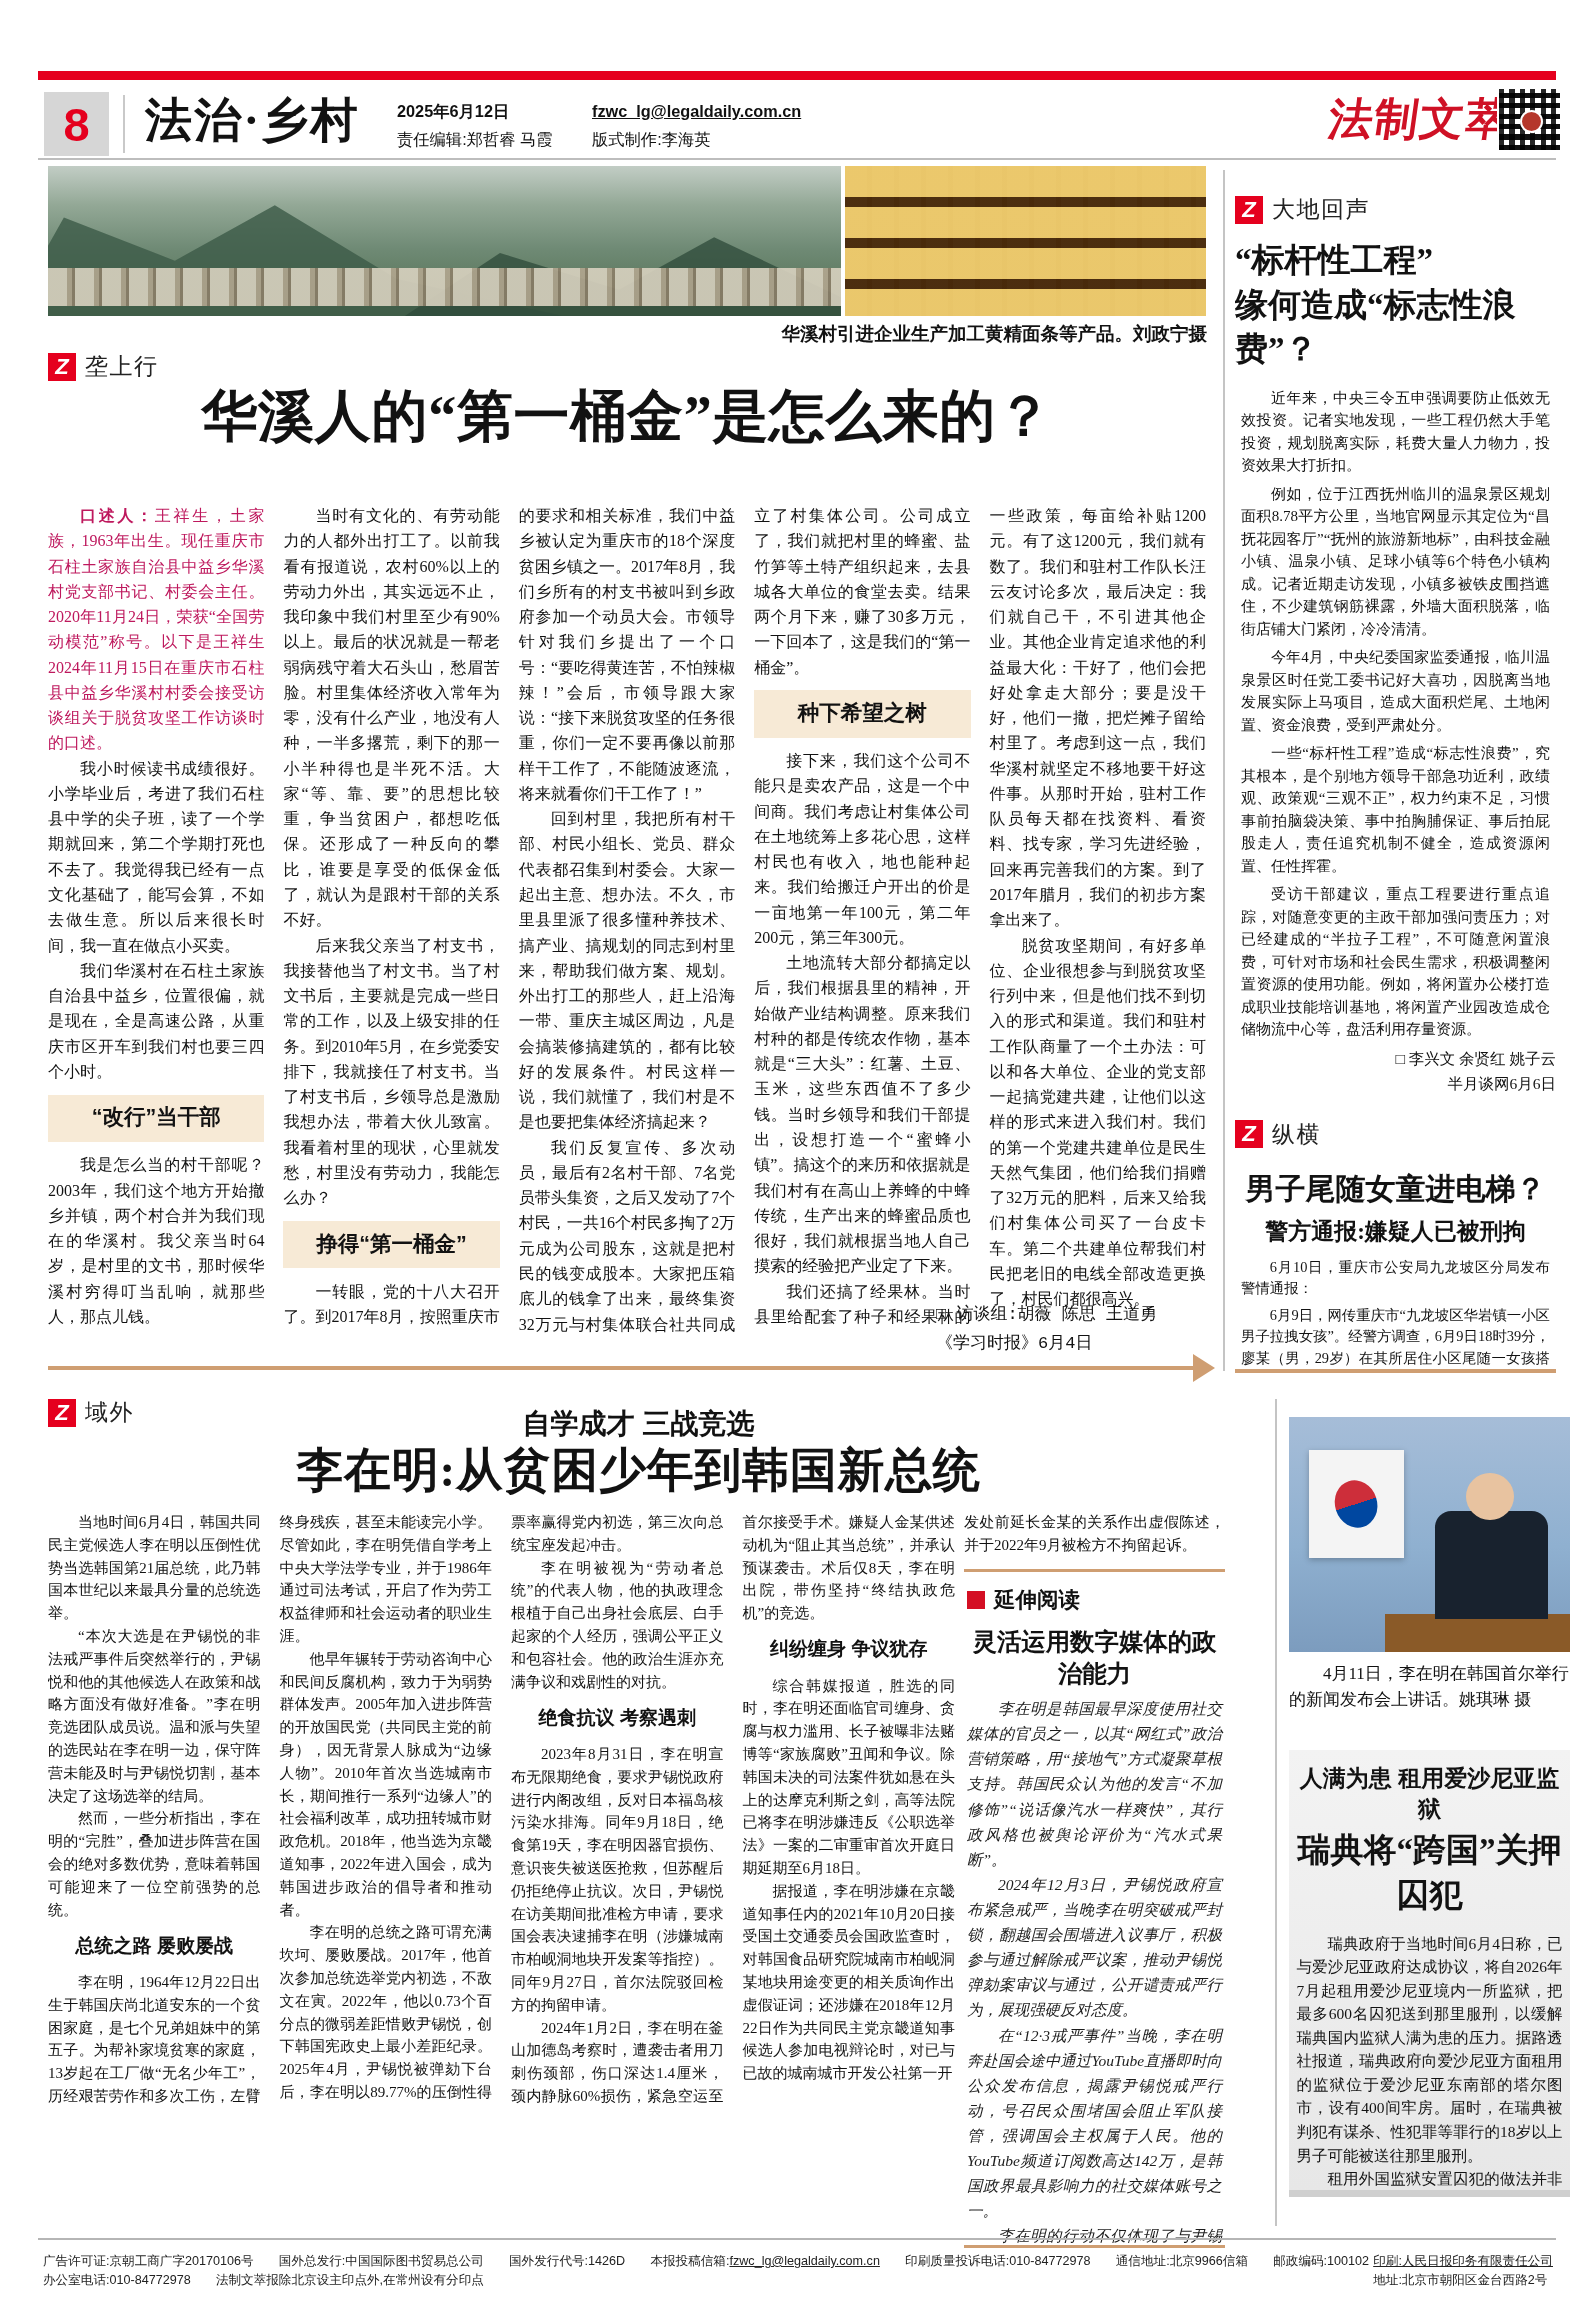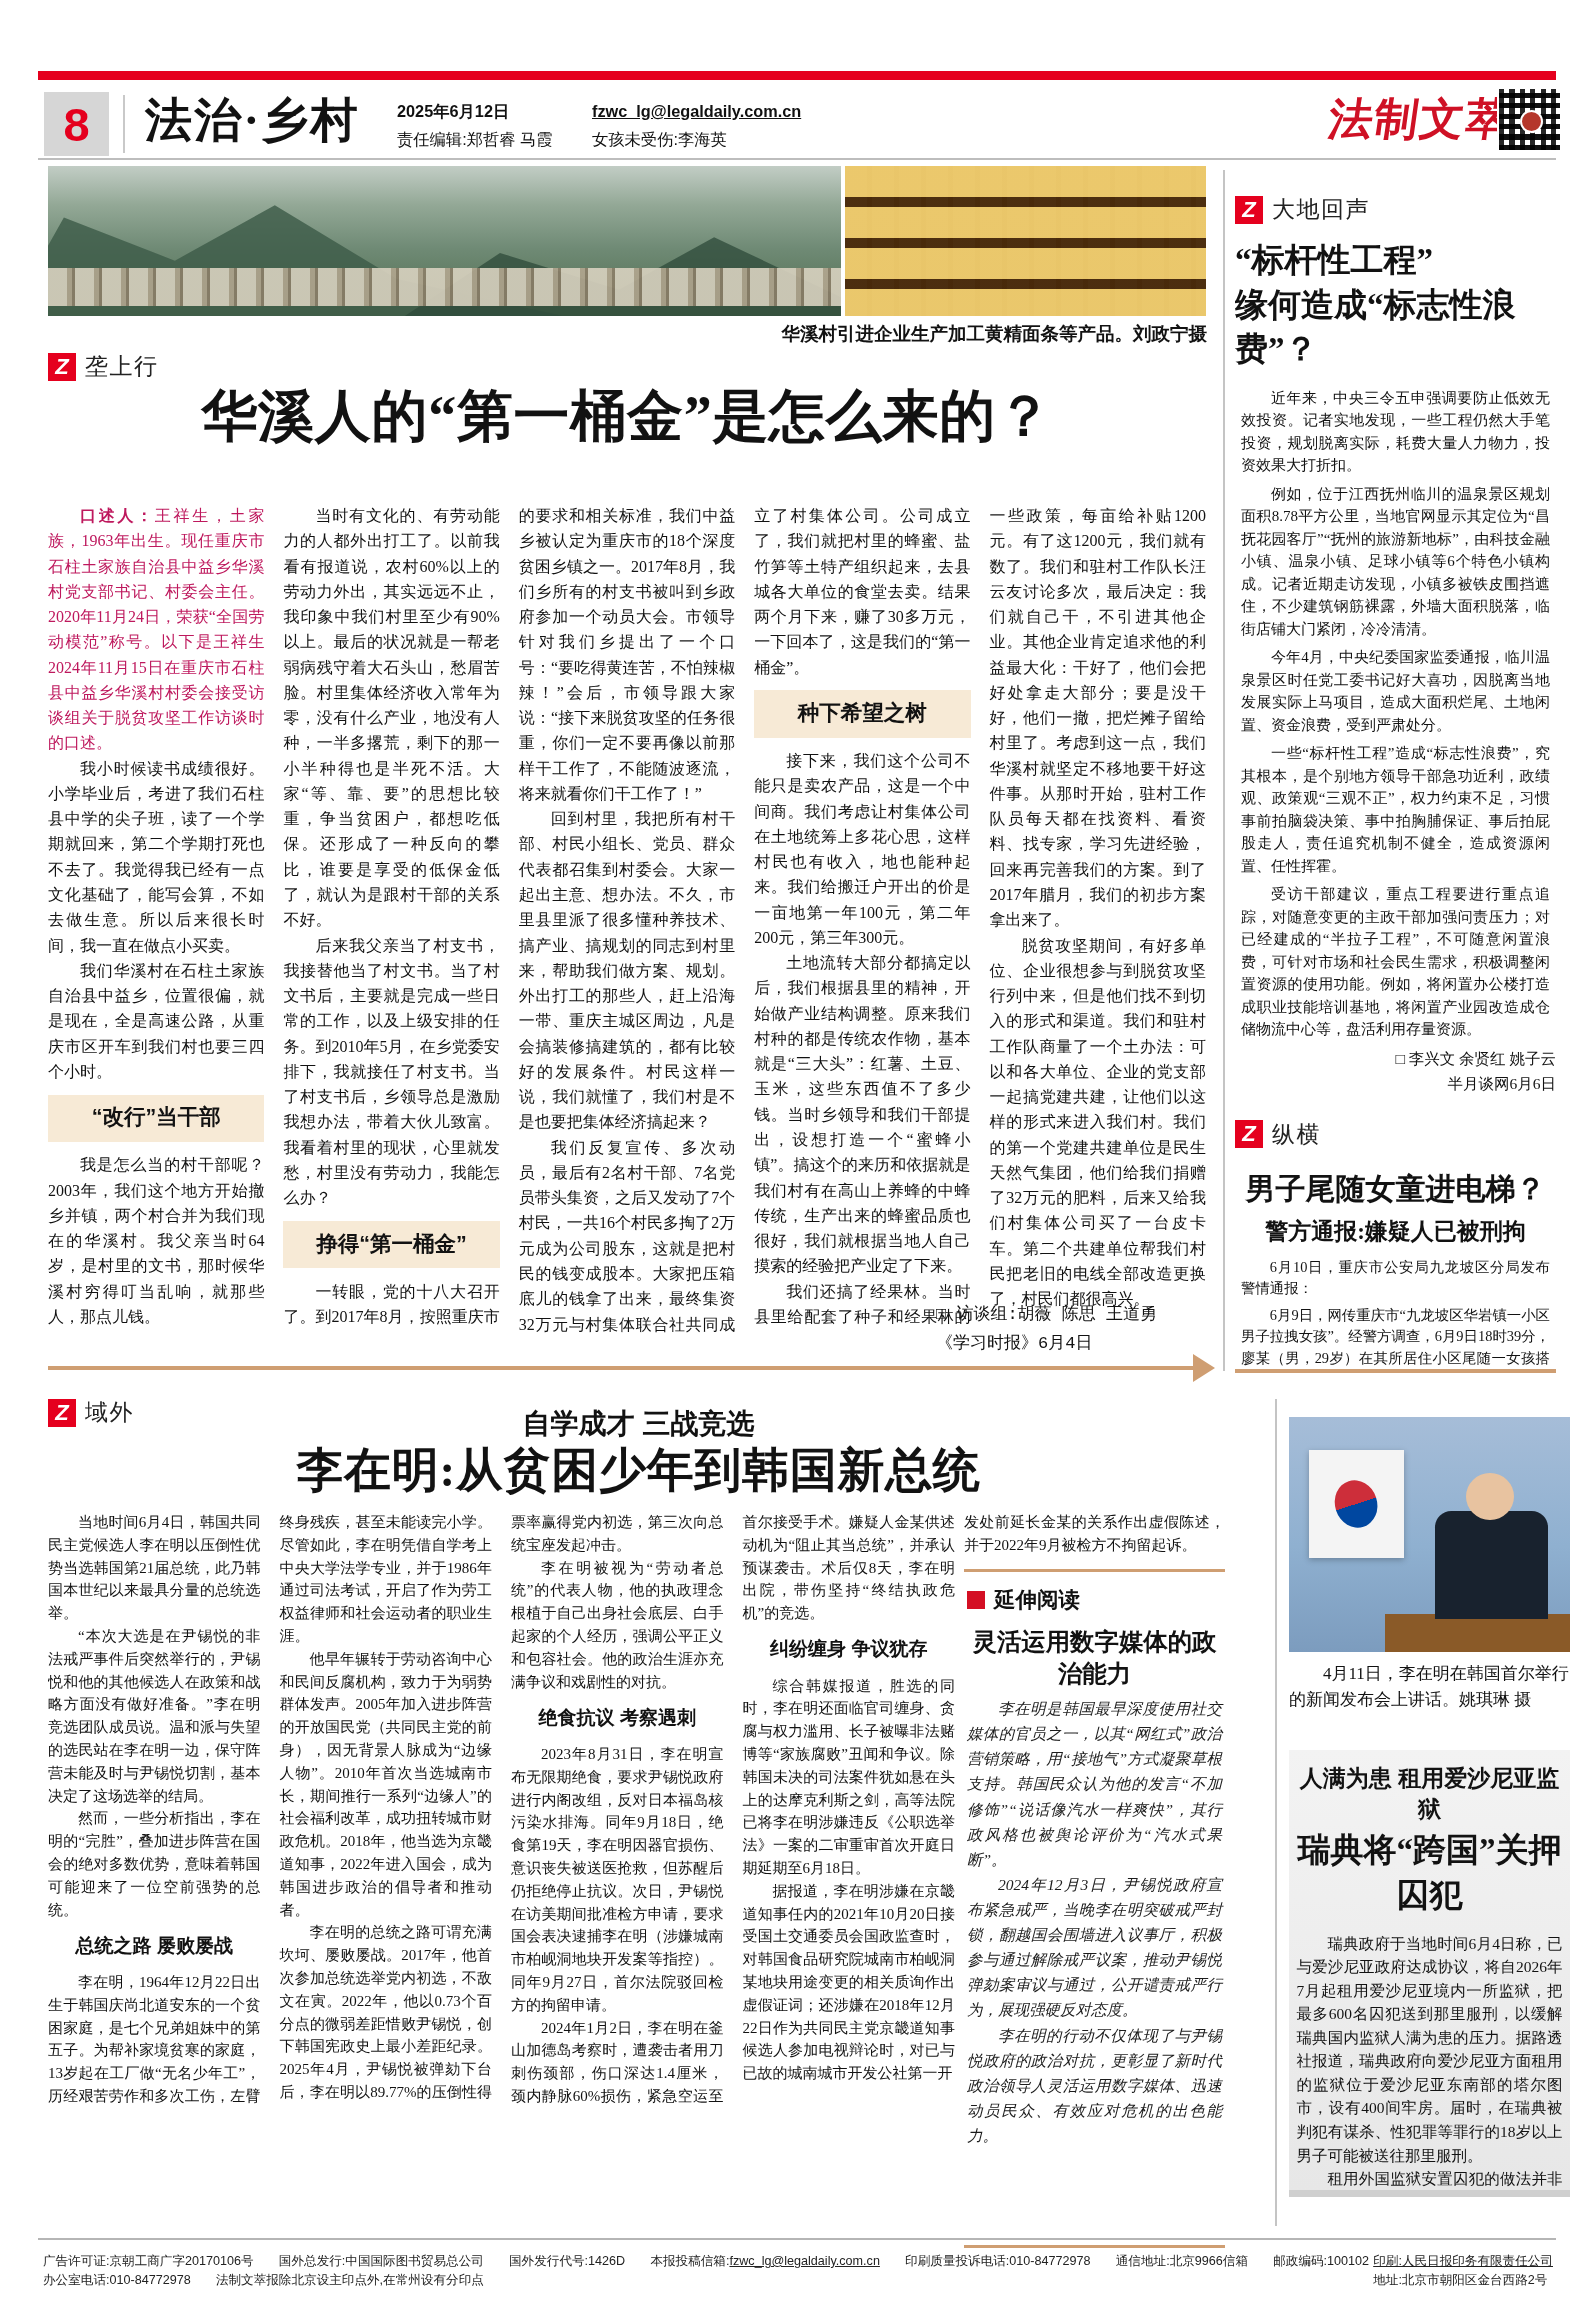--- a/index.html
+++ b/index.html
@@ -146,21 +146,21 @@
   <div class="topbar"></div>
   <div class="pagenum sans">8</div>
   <div class="pagenum-divider"></div>
   <div class="section-title">法治·乡村</div>
   <div class="hmeta hmeta1 sans">
     <div class="l1">2025年6月12日</div>
     <div>责任编辑:郑哲睿 马霞</div>
   </div>
   <div class="hmeta hmeta2 sans">
     <div class="l1 email-underline">fzwc_lg@legaldaily.com.cn</div>
-    <div>女孩未受伤:李海英</div>
+    <div>版式制作:李海英</div>
   </div>
   <div class="masthead">法制文萃报</div>
   <div class="qr">
       <div class="dot"></div>
     </div>
   <div class="header-rule"></div>
 
   <div class="photo photo-left">
     <div class="mt1"></div>
     <div class="mt2"></div>
@@ -267,20 +267,21 @@
     <p class="lead-in">发处前延长金某的关系作出虚假陈述，并于2022年9月被检方不拘留起诉。</p>
     <div class="ext-box">
       <div class="ext-label">
         <span class="sq"></span>
         <span>延伸阅读</span>
       </div>
       <div class="ext-title">灵活运用数字媒体的政治能力</div>
       <div class="ext-body">
         <p>李在明是韩国最早深度使用社交媒体的官员之一，以其“网红式”政治营销策略，用“接地气”方式凝聚草根支持。韩国民众认为他的发言“不加修饰”“说话像汽水一样爽快”，其行政风格也被舆论评价为“汽水式果断”。</p>
         <p>2024年12月3日，尹锡悦政府宣布紧急戒严，当晚李在明突破戒严封锁，翻越国会围墙进入议事厅，积极参与通过解除戒严议案，推动尹锡悦弹劾案审议与通过，公开谴责戒严行为，展现强硬反对态度。</p>
+        <p>在“12·3戒严事件”当晚，李在明奔赴国会途中通过YouTube直播即时向公众发布信息，揭露尹锡悦戒严行动，号召民众围堵国会阻止军队接管，强调国会主权属于人民。他的YouTube频道订阅数高达142万，是韩国政界最具影响力的社交媒体账号之一。</p>
         <p>李在明的行动不仅体现了与尹锡悦政府的政治对抗，更彰显了新时代政治领导人灵活运用数字媒体、迅速动员民众、有效应对危机的出色能力。</p>
       </div>
 
     </div>
   </div>
 
   <div class="vrule-bottom"></div>
 
   <div class="lee-photo">
     <div class="flag">

